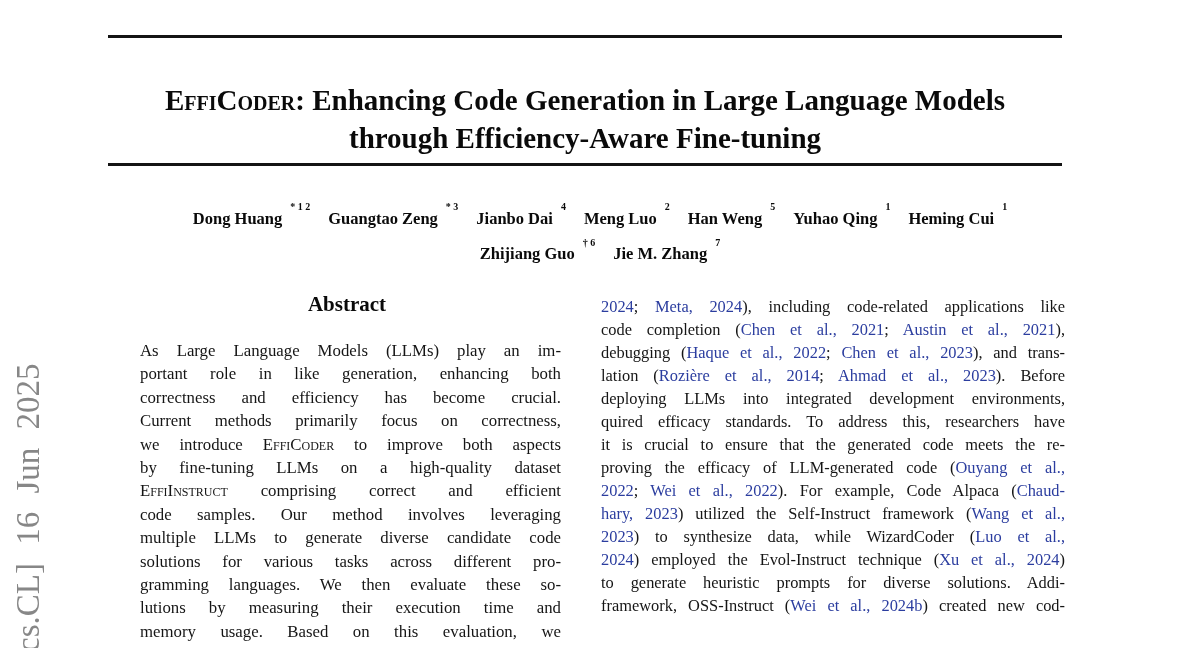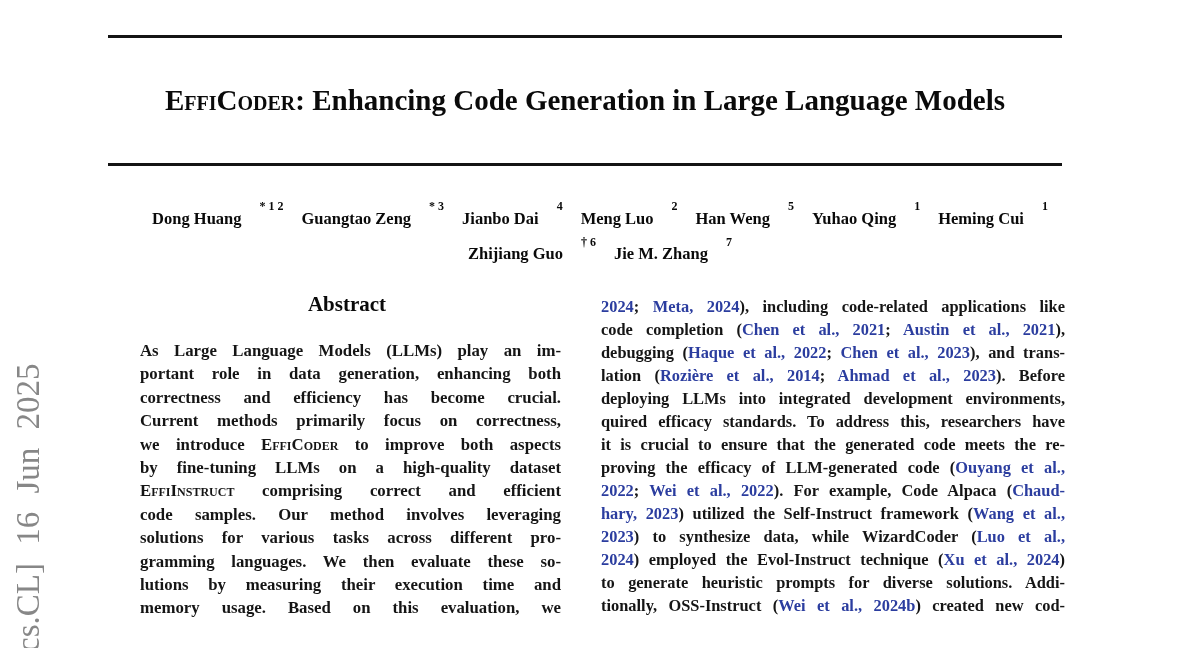--- a/index.html
+++ b/index.html
@@ -15,27 +15,27 @@
     position:absolute;left:108px;top:62px;width:954px;
     text-align:center;font-weight:bold;font-size:29px;line-height:38px;color:#0a0a0a;
   }
   .sc{font-variant:small-caps;}
   .authors{
     position:absolute;left:60px;top:198px;width:1080px;
     text-align:center;font-weight:bold;font-size:16.5px;line-height:31px;color:#0a0a0a;
   }
   .author{margin:0 9px;white-space:nowrap;}
   .author sup{
-    font-weight:bold;font-size:12px;position:relative;top:-7px;margin-left:18px;
+    font-weight:bold;font-size:10px;position:relative;top:-7px;margin-left:8px;
   }
   .abstract-heading{
     position:absolute;left:133px;top:292px;width:428px;
     text-align:center;font-weight:bold;font-size:21px;color:#0a0a0a;
   }
-  .col{position:absolute;font-size:16.8px;color:#151515;font-weight:bold;}
+  .col{position:absolute;font-size:16.8px;color:#151515;}
   .col .tl{
     height:23.2px;overflow:hidden;
     text-align:justify;text-align-last:justify;
   }
   .left-col{left:140px;top:341px;width:421px;}
   .left-col .tl{height:23.4px;}
   .right-col{left:601px;top:297px;width:464px;font-size:16.4px;}
   .right-col .tl{height:23.0px;}
   .link{color:#2b3d9f;}
   .arxiv-stamp{
@@ -45,56 +45,58 @@
     font-family:"Liberation Serif", serif;
   }
 </style>
 </head>
 <body>
 
 <div class="rule top"></div>
 
 <h1 class="paper-title">
   <span><span class="sc">EffiCoder:</span><span> Enhancing Code Generation in Large Language Models</span></span><br>
+  <span>through Efficiency-Aware Fine-tuning</span>
 </h1>
 
 <div class="rule mid"></div>
 
 <div class="authors">
   <div><span class="author">Dong Huang<sup>* 1 2</sup></span><span class="author">Guangtao Zeng<sup>* 3</sup></span><span class="author">Jianbo Dai<sup>4</sup></span><span class="author">Meng Luo<sup>2</sup></span><span class="author">Han Weng<sup>5</sup></span><span class="author">Yuhao Qing<sup>1</sup></span><span class="author">Heming Cui<sup>1</sup></span></div>
   <div><span class="author">Zhijiang Guo<sup>† 6</sup></span><span class="author">Jie M. Zhang<sup>7</sup></span></div>
 </div>
 
 <div class="abstract-heading">Abstract</div>
 
 <div class="col left-col">
     <div class="tl"><span>As Large Language Models (LLMs) play an im-</span></div>
-    <div class="tl"><span>portant role in data generation, enhancing both</span></div>
+    <div class="tl"><span>portant role in like generation, enhancing both</span></div>
     <div class="tl"><span>correctness and efficiency has become crucial.</span></div>
     <div class="tl"><span>Current methods primarily focus on correctness,</span></div>
     <div class="tl"><span>we introduce </span><span class="sc">EffiCoder</span><span> to improve both aspects</span></div>
     <div class="tl"><span>by fine-tuning LLMs on a high-quality dataset</span></div>
     <div class="tl"><span class="sc">EffiInstruct</span><span> comprising correct and efficient</span></div>
     <div class="tl"><span>code samples.  Our method involves leveraging</span></div>
+    <div class="tl"><span>multiple LLMs to generate diverse candidate code</span></div>
     <div class="tl"><span>solutions for various tasks across different pro-</span></div>
     <div class="tl"><span>gramming languages. We then evaluate these so-</span></div>
     <div class="tl"><span>lutions by measuring their execution time and</span></div>
     <div class="tl"><span>memory usage. Based on this evaluation, we</span></div>
   </div>
 
 <div class="col right-col">
     <div class="tl"><span class="link">2024</span><span>; </span><span class="link">Meta, 2024</span><span>), including code-related applications like</span></div>
     <div class="tl"><span>code completion (</span><span class="link">Chen et al., 2021</span><span>; </span><span class="link">Austin et al., 2021</span><span>),</span></div>
     <div class="tl"><span>debugging (</span><span class="link">Haque et al., 2022</span><span>; </span><span class="link">Chen et al., 2023</span><span>), and trans-</span></div>
     <div class="tl"><span>lation (</span><span class="link">Rozière et al., 2014</span><span>; </span><span class="link">Ahmad et al., 2023</span><span>).  Before</span></div>
     <div class="tl"><span>deploying LLMs into integrated development environments,</span></div>
     <div class="tl"><span>quired efficacy standards. To address this, researchers have</span></div>
     <div class="tl"><span>it is crucial to ensure that the generated code meets the re-</span></div>
     <div class="tl"><span>proving the efficacy of LLM-generated code (</span><span class="link">Ouyang et al.,</span></div>
     <div class="tl"><span class="link">2022</span><span>; </span><span class="link">Wei et al., 2022</span><span>). For example, Code Alpaca (</span><span class="link">Chaud-</span></div>
     <div class="tl"><span class="link">hary, 2023</span><span>) utilized the Self-Instruct framework (</span><span class="link">Wang et al.,</span></div>
     <div class="tl"><span class="link">2023</span><span>) to synthesize data, while WizardCoder (</span><span class="link">Luo et al.,</span></div>
     <div class="tl"><span class="link">2024</span><span>) employed the Evol-Instruct technique (</span><span class="link">Xu et al., 2024</span><span>)</span></div>
     <div class="tl"><span>to generate heuristic prompts for diverse solutions.  Addi-</span></div>
-    <div class="tl"><span>tionally, OSS-Instruct (</span><span class="link">Wei et al., 2024b</span><span>) created new cod-</span></div>
+    <div class="tl"><span>framework, OSS-Instruct (</span><span class="link">Wei et al., 2024b</span><span>) created new cod-</span></div>
   </div>
 
 <div class="arxiv-stamp">cs.CL]  16 Jun 2025</div>
 
 </body></html>

